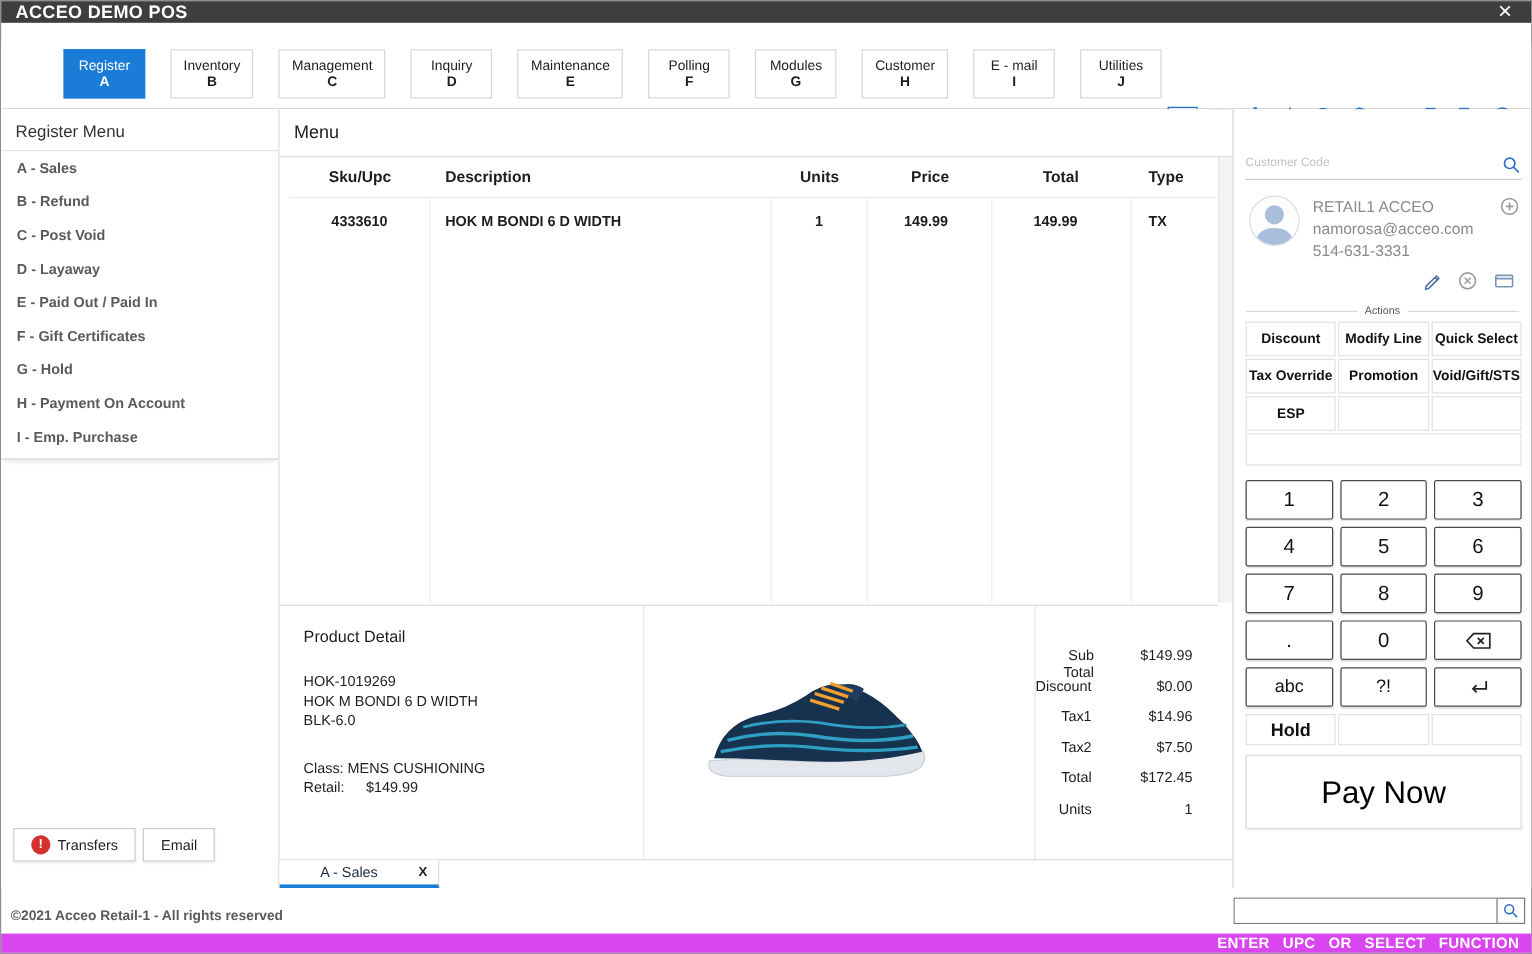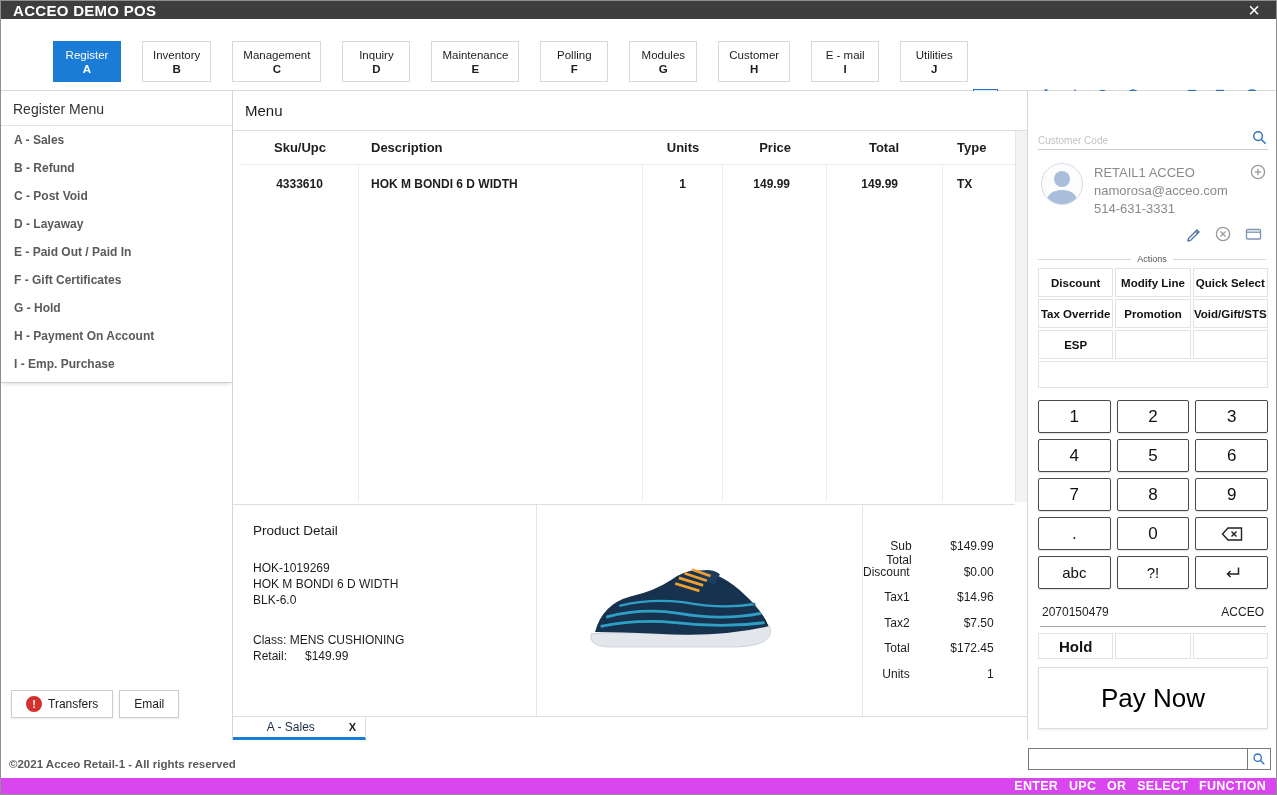--- a/index.html
+++ b/index.html
@@ -70,21 +70,21 @@
 
   
   .bottom-tabs { position:absolute; left:0; right:0; bottom:0; height:24px; border-top:1px solid #ddd; }
   .btab { width:133px; height:100%; border-right:1px solid #ddd; border-bottom:3px solid #1b7cd8;
     display:flex; align-items:center; cursor:pointer; background:#fff; }
   .btab .lbl { flex:1; text-align:center; font-size:12px; color:#20304a; }
   .btab .x { font-size:11px; font-weight:bold; color:#222; padding:0 9px 0 0; }
 
   
   .rpanel { position:absolute; right:0; top:90px; width:249px; bottom:54px; background:#fff; border-left:1px solid #d5d5d5; }
-  .cust-search { margin:38px 8px 0 10px; display:flex; align-items:flex-end; border-bottom:1px solid #ccc; padding-bottom:3px; }
+  .cust-search { margin:38px 8px 0 10px; display:flex; align-items:flex-start; border-bottom:1px solid #ccc; padding-bottom:3px; }
   .cust-search input { flex:1; border:none; outline:none; font-size:11px; color:#333; font-family:inherit; }
   .cust-search input::placeholder { color:#c2c2c2; font-size:10px; }
   .cust-card { margin:12px 10px 0 12px; display:flex; gap:10px; position:relative; }
   .cust-info { font-size:13px; color:#8a8a8a; line-height:18px; padding-top:2px; }
   .addcust { position:absolute; right:0; top:2px; cursor:pointer; }
   .cust-icons { display:flex; justify-content:flex-end; gap:14px; margin:8px 14px 0 0; }
   .actions-divider { margin:12px 10px 0; display:flex; align-items:center; gap:6px; font-size:9px; color:#555; }
   .actions-divider .line { flex:1; height:1px; background:#d9d9d9; }
   .actions-grid { margin:4px 8px 0 10px; display:grid; grid-template-columns:repeat(3,1fr); gap:2px; }
   .acell { height:29px; background:#fff; border:1px solid #e2e2e2; display:flex; align-items:center; justify-content:center;
@@ -447,24 +447,20 @@
       <div class="key" style="font-size:15px">abc</div>
       <div class="key" style="font-size:15px">?!</div>
       <div class="key">
         <svg width="20" height="14" viewBox="0 0 20 14" fill="none" stroke="#222" stroke-width="1.5">
             <path d="M16.5 1.5 V8 H5.5"></path>
             <path d="M8.5 5 L5.5 8 L8.5 11"></path>
           </svg>
       </div>
     </div>
 
-    <div class="entry-row">
-      <span>2070150479</span>
-      <span>ACCEO</span>
-    </div>
 
     <div class="hold-row">
       <div class="hcell">Hold</div>
       <div class="hcell"></div>
       <div class="hcell"></div>
     </div>
 
     <div class="paynow">Pay Now</div>
   </div>
 

